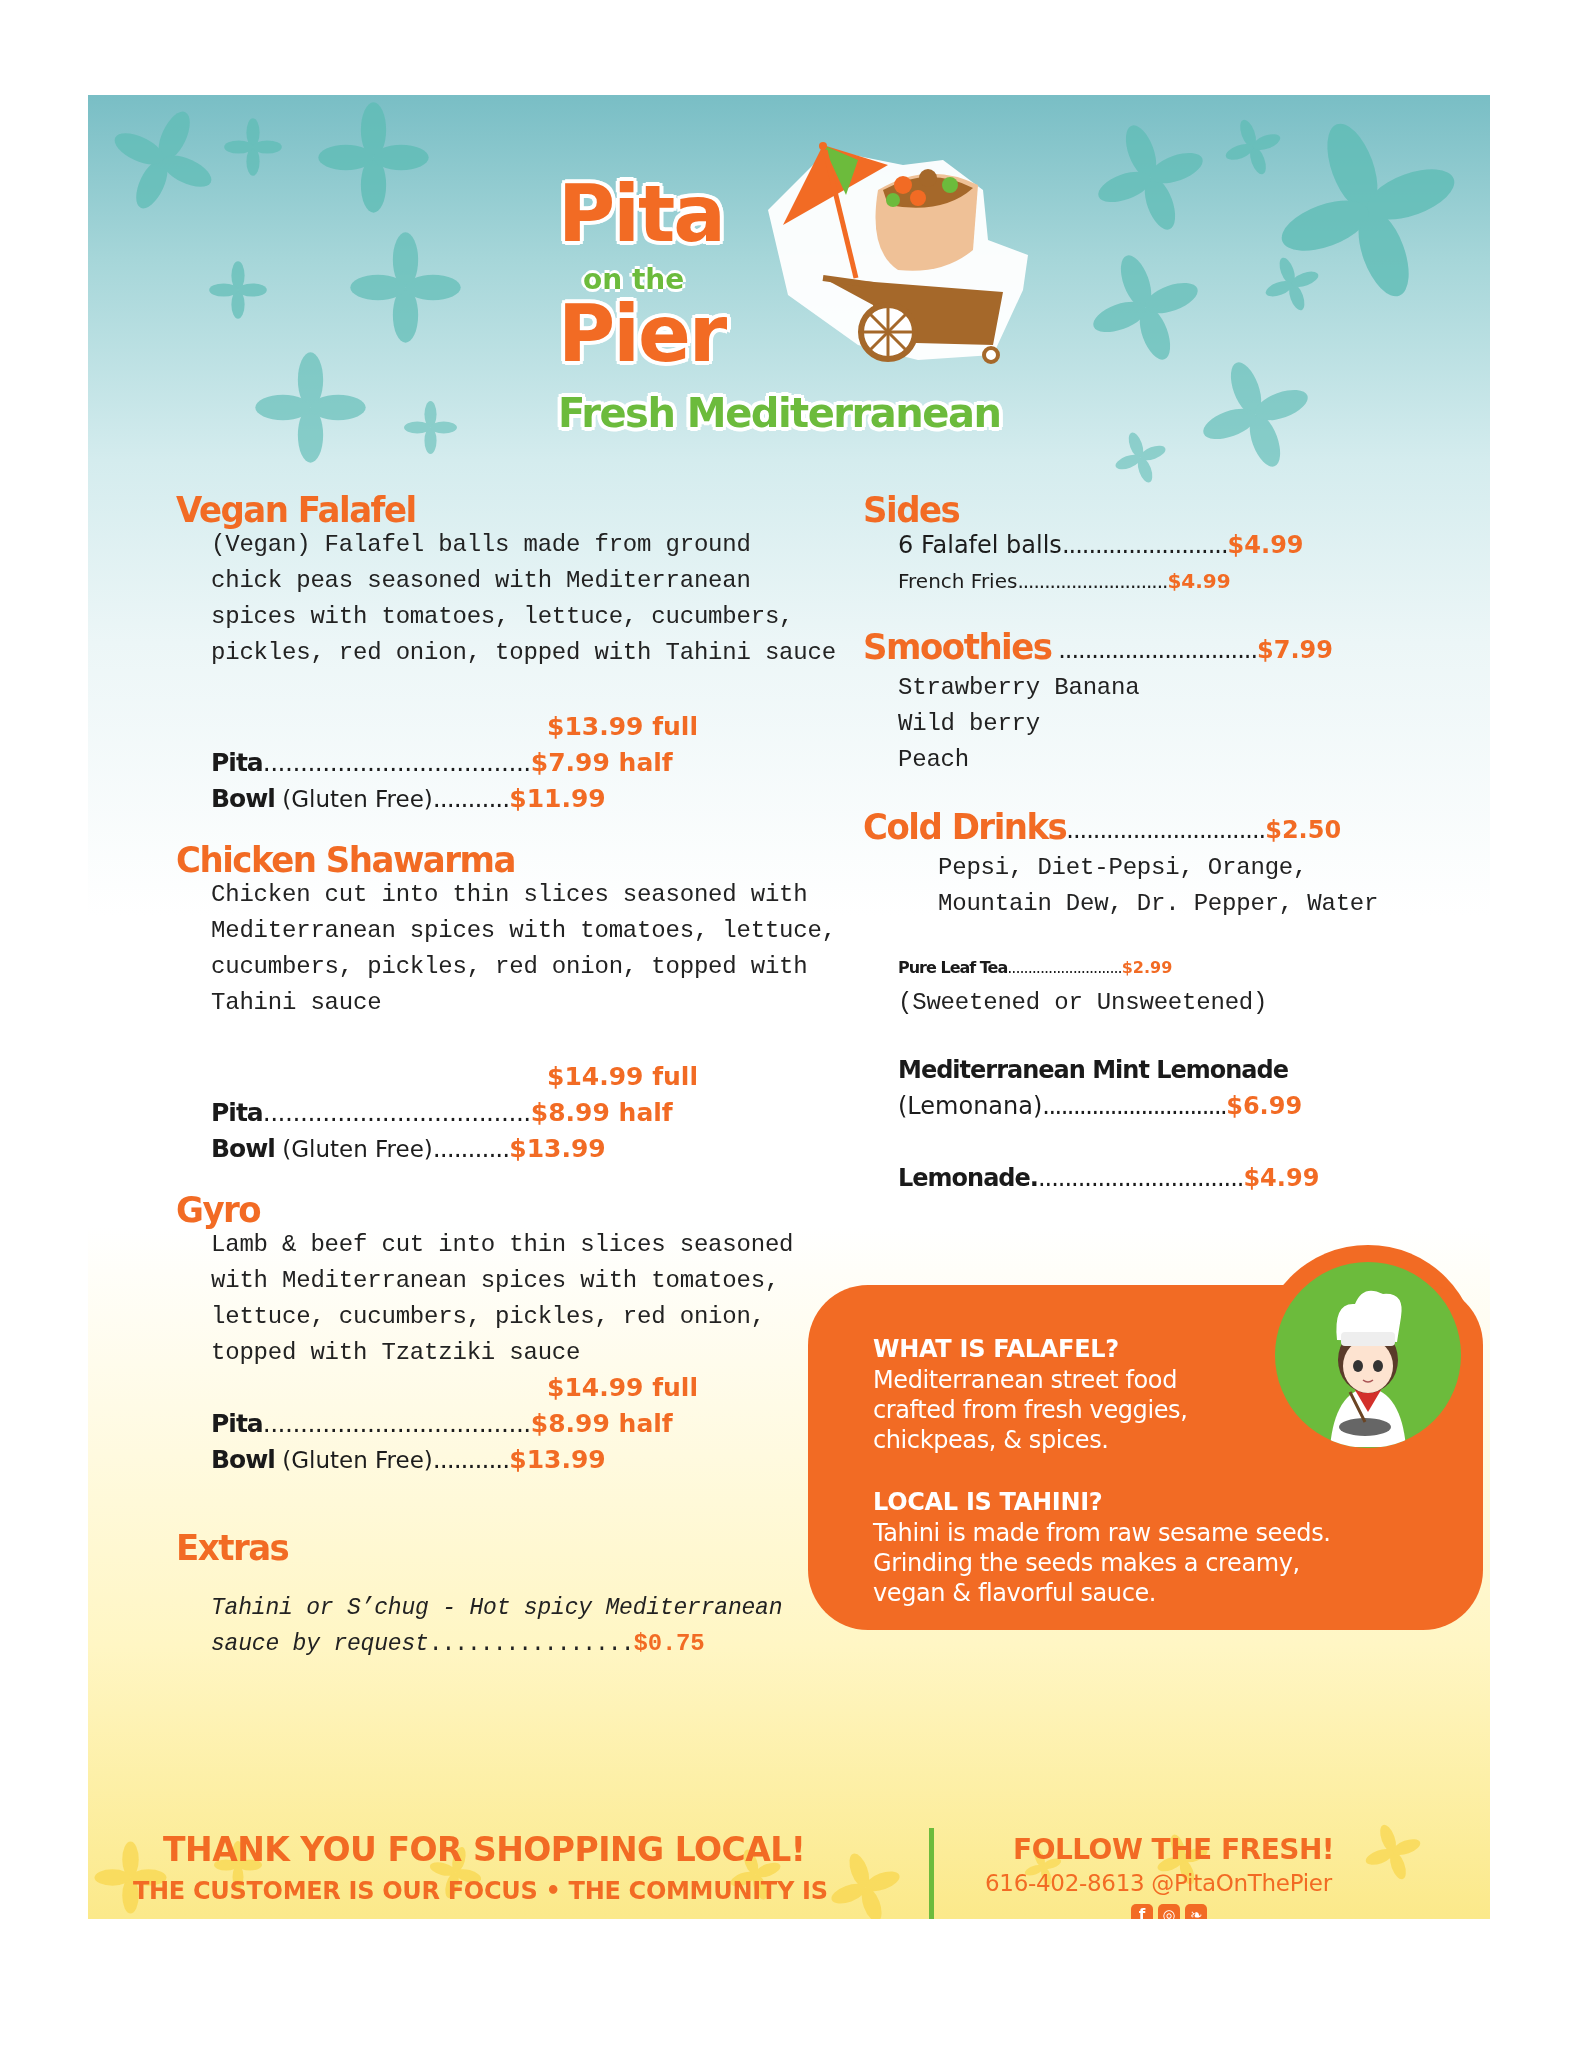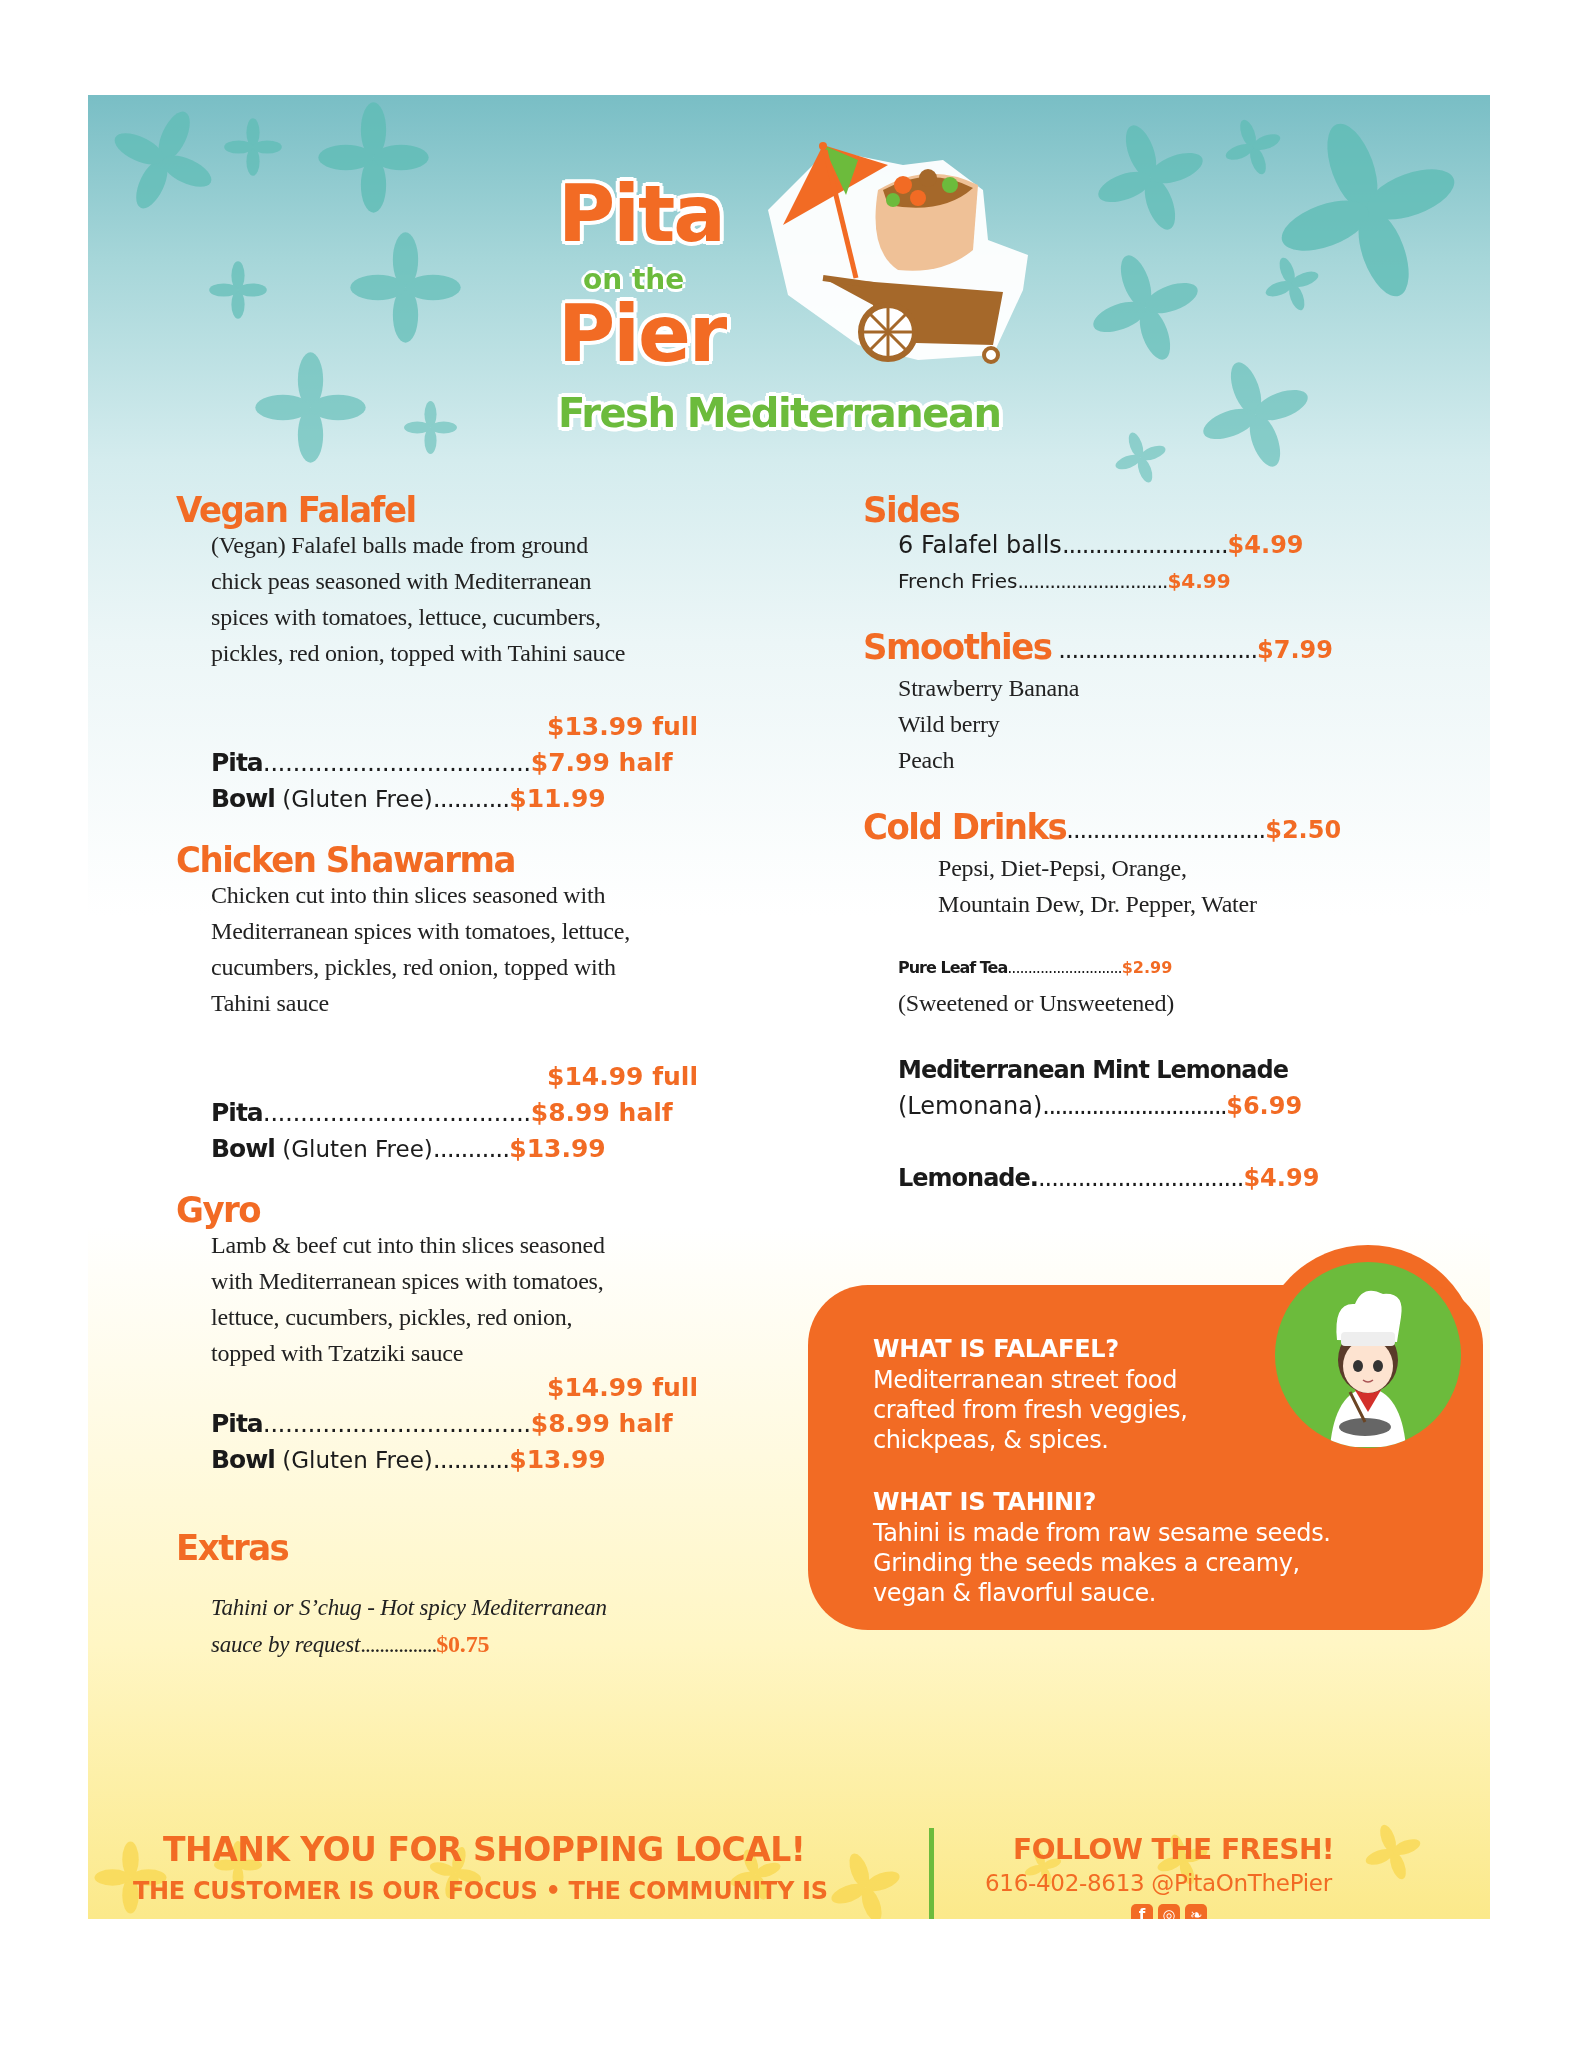--- a/index.html
+++ b/index.html
@@ -39,21 +39,21 @@
   }
   .logo-cart { position: absolute; left: 175px; top: 0; }
 
   
   .section-title {
     position: absolute; font-family: "DejaVu Sans", sans-serif; font-weight: bold;
     color: #f26b24; font-size: 34px; letter-spacing: -1.5px; line-height: 1; white-space: nowrap;
     transform: scaleY(1.05);
   }
   .desc {
-    position: absolute; font-family: Liberation Serif, serif; color: #222;
+    position: absolute; font-family: Liberation Mono, monospace; color: #222;
     font-size: 24px; line-height: 36px; letter-spacing: -0.2px; white-space: nowrap;
   }
   .price-line {
     position: absolute; font-family: "DejaVu Sans", sans-serif; font-size: 25px; line-height: 36px;
     color: #1c1c1c; white-space: nowrap;
   }
   .price { color: #f26b24; font-weight: bold; }
   .bold-label { font-weight: bold; letter-spacing: -1px; color: #1a1a1a; }
   .dots { color: #1c1c1c; letter-spacing: 1px; }
   .italic { font-style: italic; }
@@ -453,21 +453,21 @@
       <ellipse cx="90" cy="165" rx="26" ry="9" fill="#666"></ellipse>
       <line x1="75" y1="130" x2="90" y2="160" stroke="#6b4423" stroke-width="3"></line>
     </svg>
   </div>
   <div class="info-heading" style="left:785px;top:1240px;">WHAT IS FALAFEL?</div>
   <div class="info-text" style="left:785px;top:1270px;">
     <div>Mediterranean street food</div>
     <div>crafted from fresh veggies,</div>
     <div>chickpeas, &amp; spices.</div>
   </div>
-  <div class="info-heading" style="left:785px;top:1393px;">WHAT IS TAHINI?</div>
+  <div class="info-heading" style="left:785px;top:1393px;">LOCAL IS TAHINI?</div>
   <div class="info-text" style="left:785px;top:1423px;">
     <div>Tahini is made from raw sesame seeds.</div>
     <div>Grinding the seeds makes a creamy,</div>
     <div>vegan &amp; flavorful sauce.</div>
   </div>
 
   <div class="footer-title" style="left:75px;top:1735px;">THANK YOU FOR SHOPPING LOCAL!</div>
   <div class="footer-line" style="left:45px;top:1782px;">THE CUSTOMER IS OUR FOCUS  •  THE COMMUNITY IS</div>
   <div class="footer-line" style="left:62px;top:1818px;margin-top:32px;">OUR MISSION • AND EXCELLENCE IS OUR PROMISE</div>
 

